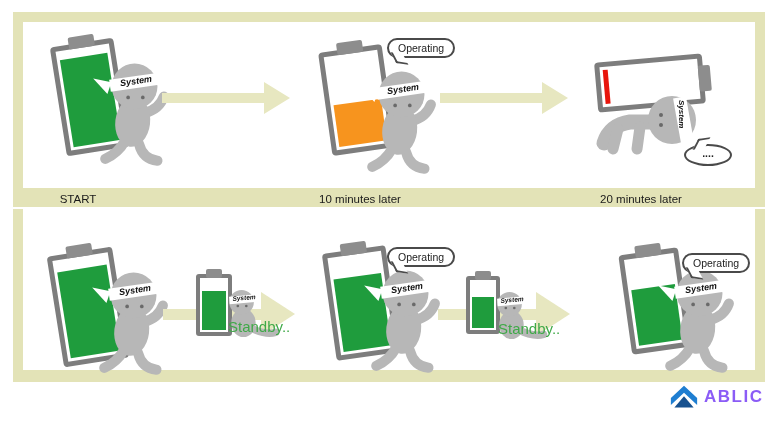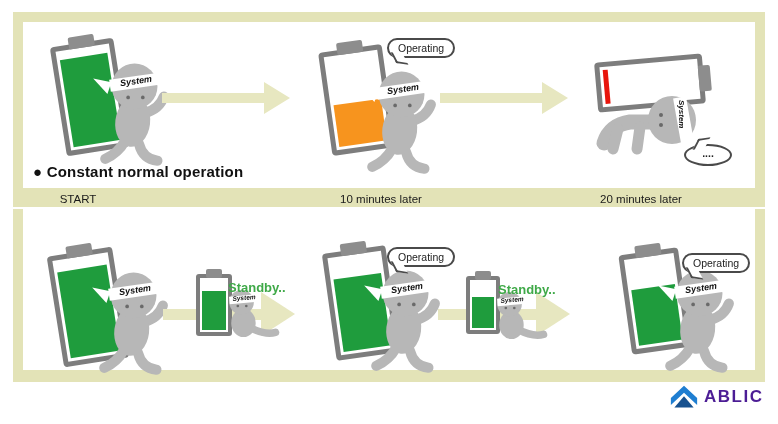--- a/index.html
+++ b/index.html
@@ -52,24 +52,24 @@
   .bubble{
     position:absolute;background:#fff;border:2px solid #4a4a4a;border-radius:14px;
     font-size:10.5px;color:#222;padding:2px 9px;white-space:nowrap;z-index:5;
   }
   .bubble::after{
     content:"";position:absolute;left:5px;bottom:-8px;width:9px;height:9px;background:#fff;
     border-left:2px solid #4a4a4a;border-bottom:2px solid #4a4a4a;transform:skewX(35deg) rotate(10deg);
   }
   .bubble.dots{border-radius:50%;width:44px;height:18px;padding:0;text-align:center;line-height:14px;font-weight:700;}
   .bubble.dots::after{left:10px;top:-8px;bottom:auto;border:none;border-left:2px solid #4a4a4a;border-top:2px solid #4a4a4a;transform:skewX(-35deg) rotate(-10deg);}
-  .standby-label{position:absolute;font-size:13px;font-weight:700;color:var(--standby);white-space:nowrap;}
+  .standby-label{position:absolute;font-size:15px;font-weight:400;color:var(--standby);white-space:nowrap;margin-top:38px;}
   
   .logo{position:absolute;left:670px;top:384px;display:flex;align-items:center;gap:6px;}
-  .logo .word{font-size:17px;font-weight:700;letter-spacing:1.5px;color:#4c1d95;text-align:center;}
+  .logo .word{font-size:17px;font-weight:700;letter-spacing:1.5px;color:#8b5cf6;text-align:center;}
 </style>
 </head>
 <body>
 
 <div class="stage">
 
   <div class="panel-top">
     <div class="panel-top-inner"></div>
 
     <div class="figure" style="left:35px;top:18px;width:160px;height:150px;">
@@ -138,23 +138,22 @@
         <g transform="rotate(-10 95 33)">
           <rect x="89" y="10" width="13" height="46" fill="#fff"></rect>
         </g>
         <circle class="eye" cx="73" cy="28" r="2"></circle>
         <circle class="eye" cx="73" cy="38" r="2"></circle>
       </svg>
       <div class="hb-vert" style="left:89px;top:48px;">System</div>
       <div class="bubble dots" style="left:96px;top:92px;">....</div>
     </div>
 
-    <div class="sec-heading" style="left:20px;top:151px;">● Constant normal operation</div>
     <div class="band-label" style="left:65px;">START</div>
-    <div class="band-label" style="left:368px;">10 minutes later</div>
+    <div class="band-label" style="left:347px;">10 minutes later</div>
     <div class="band-label" style="left:628px;">20 minutes later</div>
   </div>
 
   <div class="panel-bottom">
 
     <div class="figure" style="left:20px;top:30px;width:160px;height:140px;">
       <div class="battery" style="left:12px;top:12px;width:66px;height:112px;transform:rotate(-9deg);">
         <div class="terminal"></div>
         <div class="fill" style="height: 85%; background: rgb(31, 156, 61);"></div>
       </div>

